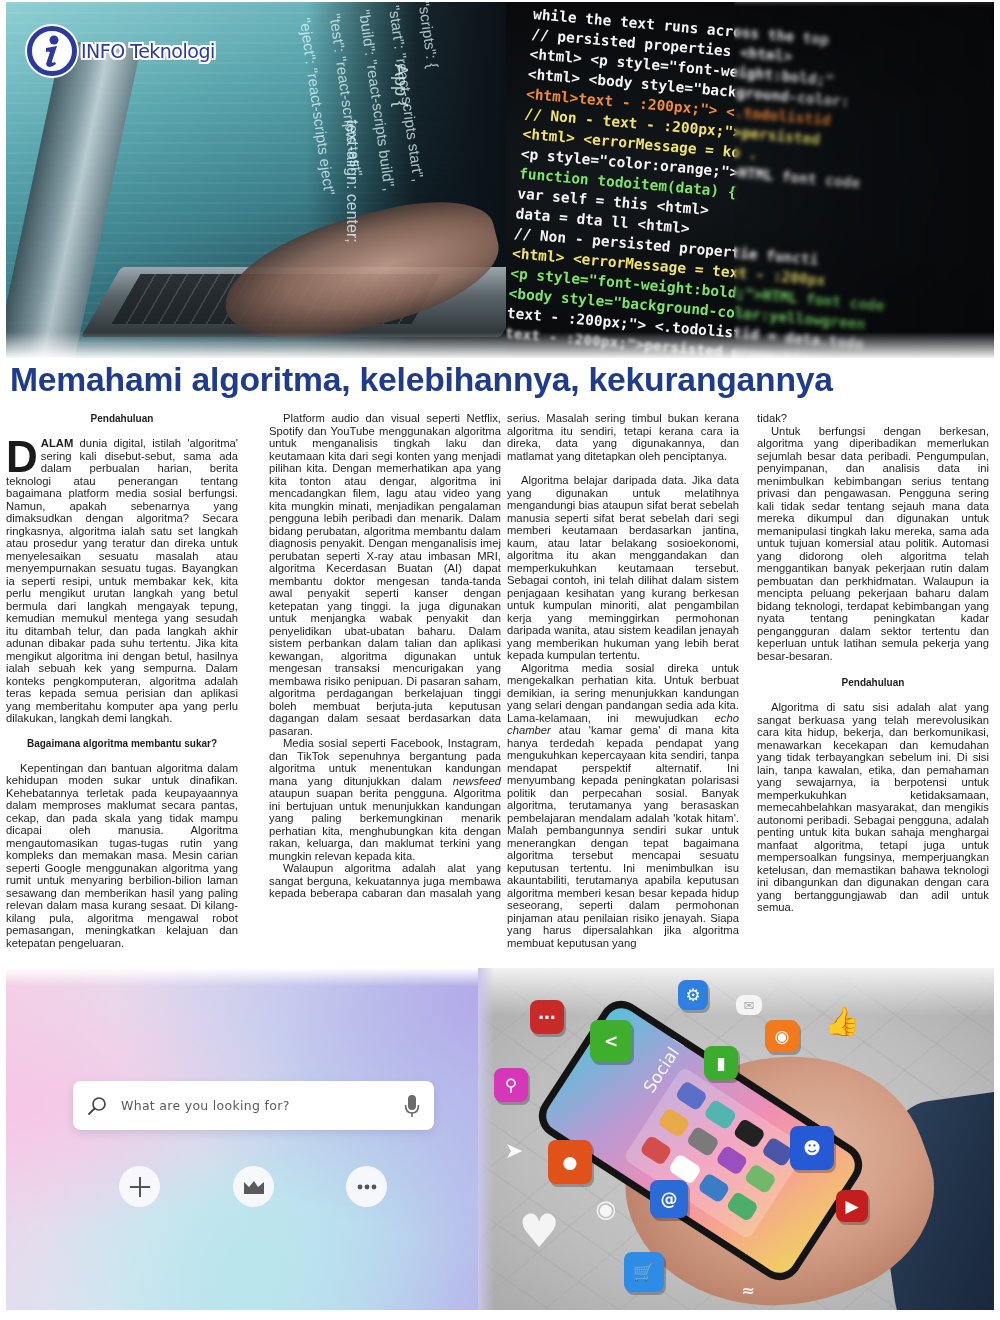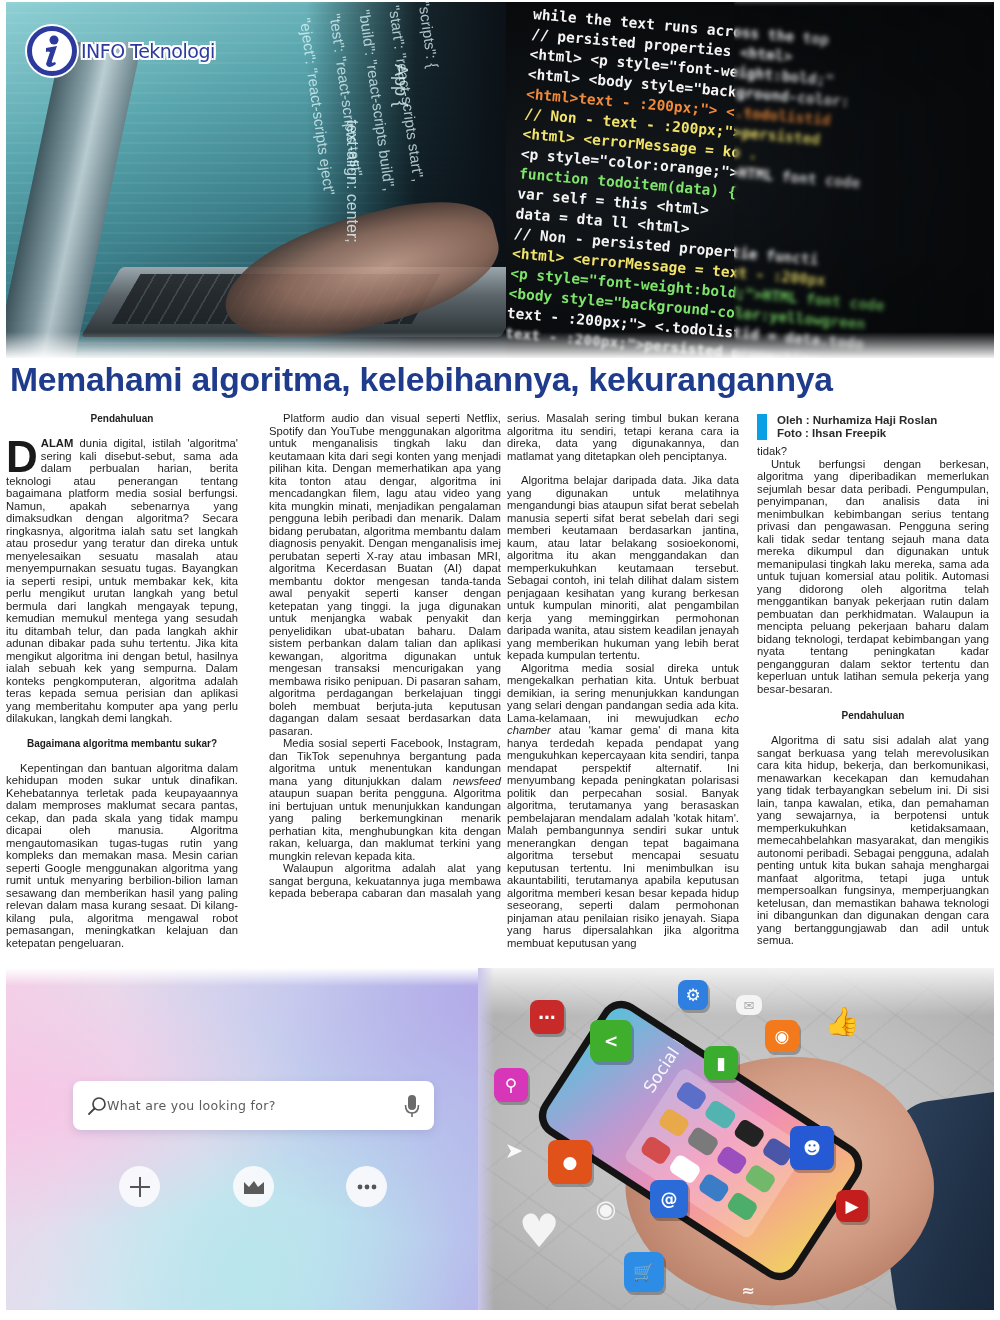--- a/index.html
+++ b/index.html
@@ -119,21 +119,21 @@
     content: ""; position: absolute; left: 0; top: 0; width: 490px; height: 18px;
     background: linear-gradient(180deg, #ffffff 0%, rgba(255,255,255,0) 100%);
   }
   .search-bar {
     position: absolute; left: 67px; top: 113px; width: 361px; height: 49px;
     background: #ffffff; border-radius: 8px; box-shadow: 0 3px 8px rgba(120,120,170,0.25);
     display: flex; align-items: center; padding: 0 14px;
   }
   .search-bar svg { flex: none; }
   .search-input {
-    flex: 1; border: none; outline: none; background: transparent; 
+    flex: 1; border: none; outline: none; background: transparent; margin-left: 14px;
     font-family: "DejaVu Sans", sans-serif; font-size: 12.5px; color: #5b5b5b; letter-spacing: 0.3px;
   }
   .search-input::placeholder { color: #5b5b5b; }
   .round-btn {
     position: absolute; top: 1166px; width: 41px; height: 41px; border-radius: 50%;
     background: rgba(250,250,252,0.92); display: flex; align-items: center; justify-content: center;
   }
   .round-btn { top: 198px; }
   .rb1 { left: 113px; }
   .rb2 { left: 227px; }
@@ -259,27 +259,20 @@
 
 <div class="col col3">
   <div style="height:62px;overflow:hidden;position:relative;">
     <p style="position:absolute;top:-37.5px;left:0;width:232px;">Walaupun algoritma adalah alat yang sangat berguna, kekuatannya juga membawa kepada beberapa cabaran dan masalah yang serius. Masalah sering timbul bukan kerana algoritma itu sendiri, tetapi kerana cara ia direka, data yang digunakannya, dan matlamat yang ditetapkan oleh penciptanya.</p>
   </div>
   <p>Algoritma belajar daripada data. Jika data yang digunakan untuk melatihnya mengandungi bias ataupun sifat berat sebelah manusia seperti sifat berat sebelah dari segi memberi keutamaan berdasarkan jantina, kaum, atau latar belakang sosioekonomi, algoritma itu akan menggandakan dan memperkukuhkan keutamaan tersebut. Sebagai contoh, ini telah dilihat dalam sistem penjagaan kesihatan yang kurang berkesan untuk kumpulan minoriti, alat pengambilan kerja yang meminggirkan permohonan daripada wanita, atau sistem keadilan jenayah yang memberikan hukuman yang lebih berat kepada kumpulan tertentu.</p>
   <p><span>Algoritma media sosial direka untuk mengekalkan perhatian kita. Untuk berbuat demikian, ia sering menunjukkan kandungan yang selari dengan pandangan sedia ada kita. Lama-kelamaan, ini mewujudkan </span><em>echo chamber</em><span> atau 'kamar gema' di mana kita hanya terdedah kepada pendapat yang mengukuhkan kepercayaan kita sendiri, tanpa mendapat perspektif alternatif. Ini menyumbang kepada peningkatan polarisasi politik dan perpecahan sosial. Banyak algoritma, terutamanya yang berasaskan pembelajaran mendalam adalah 'kotak hitam'. Malah pembangunnya sendiri sukar untuk menerangkan dengan tepat bagaimana algoritma tersebut mencapai sesuatu keputusan tertentu. Ini menimbulkan isu akauntabiliti, terutamanya apabila keputusan algoritma memberi kesan besar kepada hidup seseorang, seperti dalam permohonan pinjaman atau penilaian risiko jenayah. Siapa yang harus dipersalahkan jika algoritma membuat keputusan yang</span></p>
 </div>
 
 <div class="col col4">
-  <div class="byline">
-    <div class="byline-bar"></div>
-    <div class="byline-text">
-      <div>Oleh : Nurhamiza Haji Roslan</div>
-      <div>Foto : Ihsan Freepik</div>
-    </div>
-  </div>
   <p class="noindent">tidak?</p>
   <p>Untuk berfungsi dengan berkesan, algoritma yang diperibadikan memerlukan sejumlah besar data peribadi. Pengumpulan, penyimpanan, dan analisis data ini menimbulkan kebimbangan serius tentang privasi dan pengawasan. Pengguna sering kali tidak sedar tentang sejauh mana data mereka dikumpul dan digunakan untuk memanipulasi tingkah laku mereka, sama ada untuk tujuan komersial atau politik. Automasi yang didorong oleh algoritma telah menggantikan banyak pekerjaan rutin dalam pembuatan dan perkhidmatan. Walaupun ia mencipta peluang pekerjaan baharu dalam bidang teknologi, terdapat kebimbangan yang nyata tentang peningkatan kadar pengangguran dalam sektor tertentu dan keperluan untuk latihan semula pekerja yang besar-besaran.</p>
   <div class="sec-head mt" style="margin-top:14px;">Pendahuluan</div>
   <p>Algoritma di satu sisi adalah alat yang sangat berkuasa yang telah merevolusikan cara kita hidup, bekerja, dan berkomunikasi, menawarkan kecekapan dan kemudahan yang tidak terbayangkan sebelum ini. Di sisi lain, tanpa kawalan, etika, dan pemahaman yang sewajarnya, ia berpotensi untuk memperkukuhkan ketidaksamaan, memecahbelahkan masyarakat, dan mengikis autonomi peribadi. Sebagai pengguna, adalah penting untuk kita bukan sahaja menghargai manfaat algoritma, tetapi juga untuk mempersoalkan fungsinya, memperjuangkan ketelusan, dan memastikan bahawa teknologi ini dibangunkan dan digunakan dengan cara yang bertanggungjawab dan adil untuk semua.</p>
 </div>
 
 <div class="bottom">
   <div class="search-panel">
     <div class="search-bar">
       <svg width="20" height="20" viewBox="0 0 20 20">

